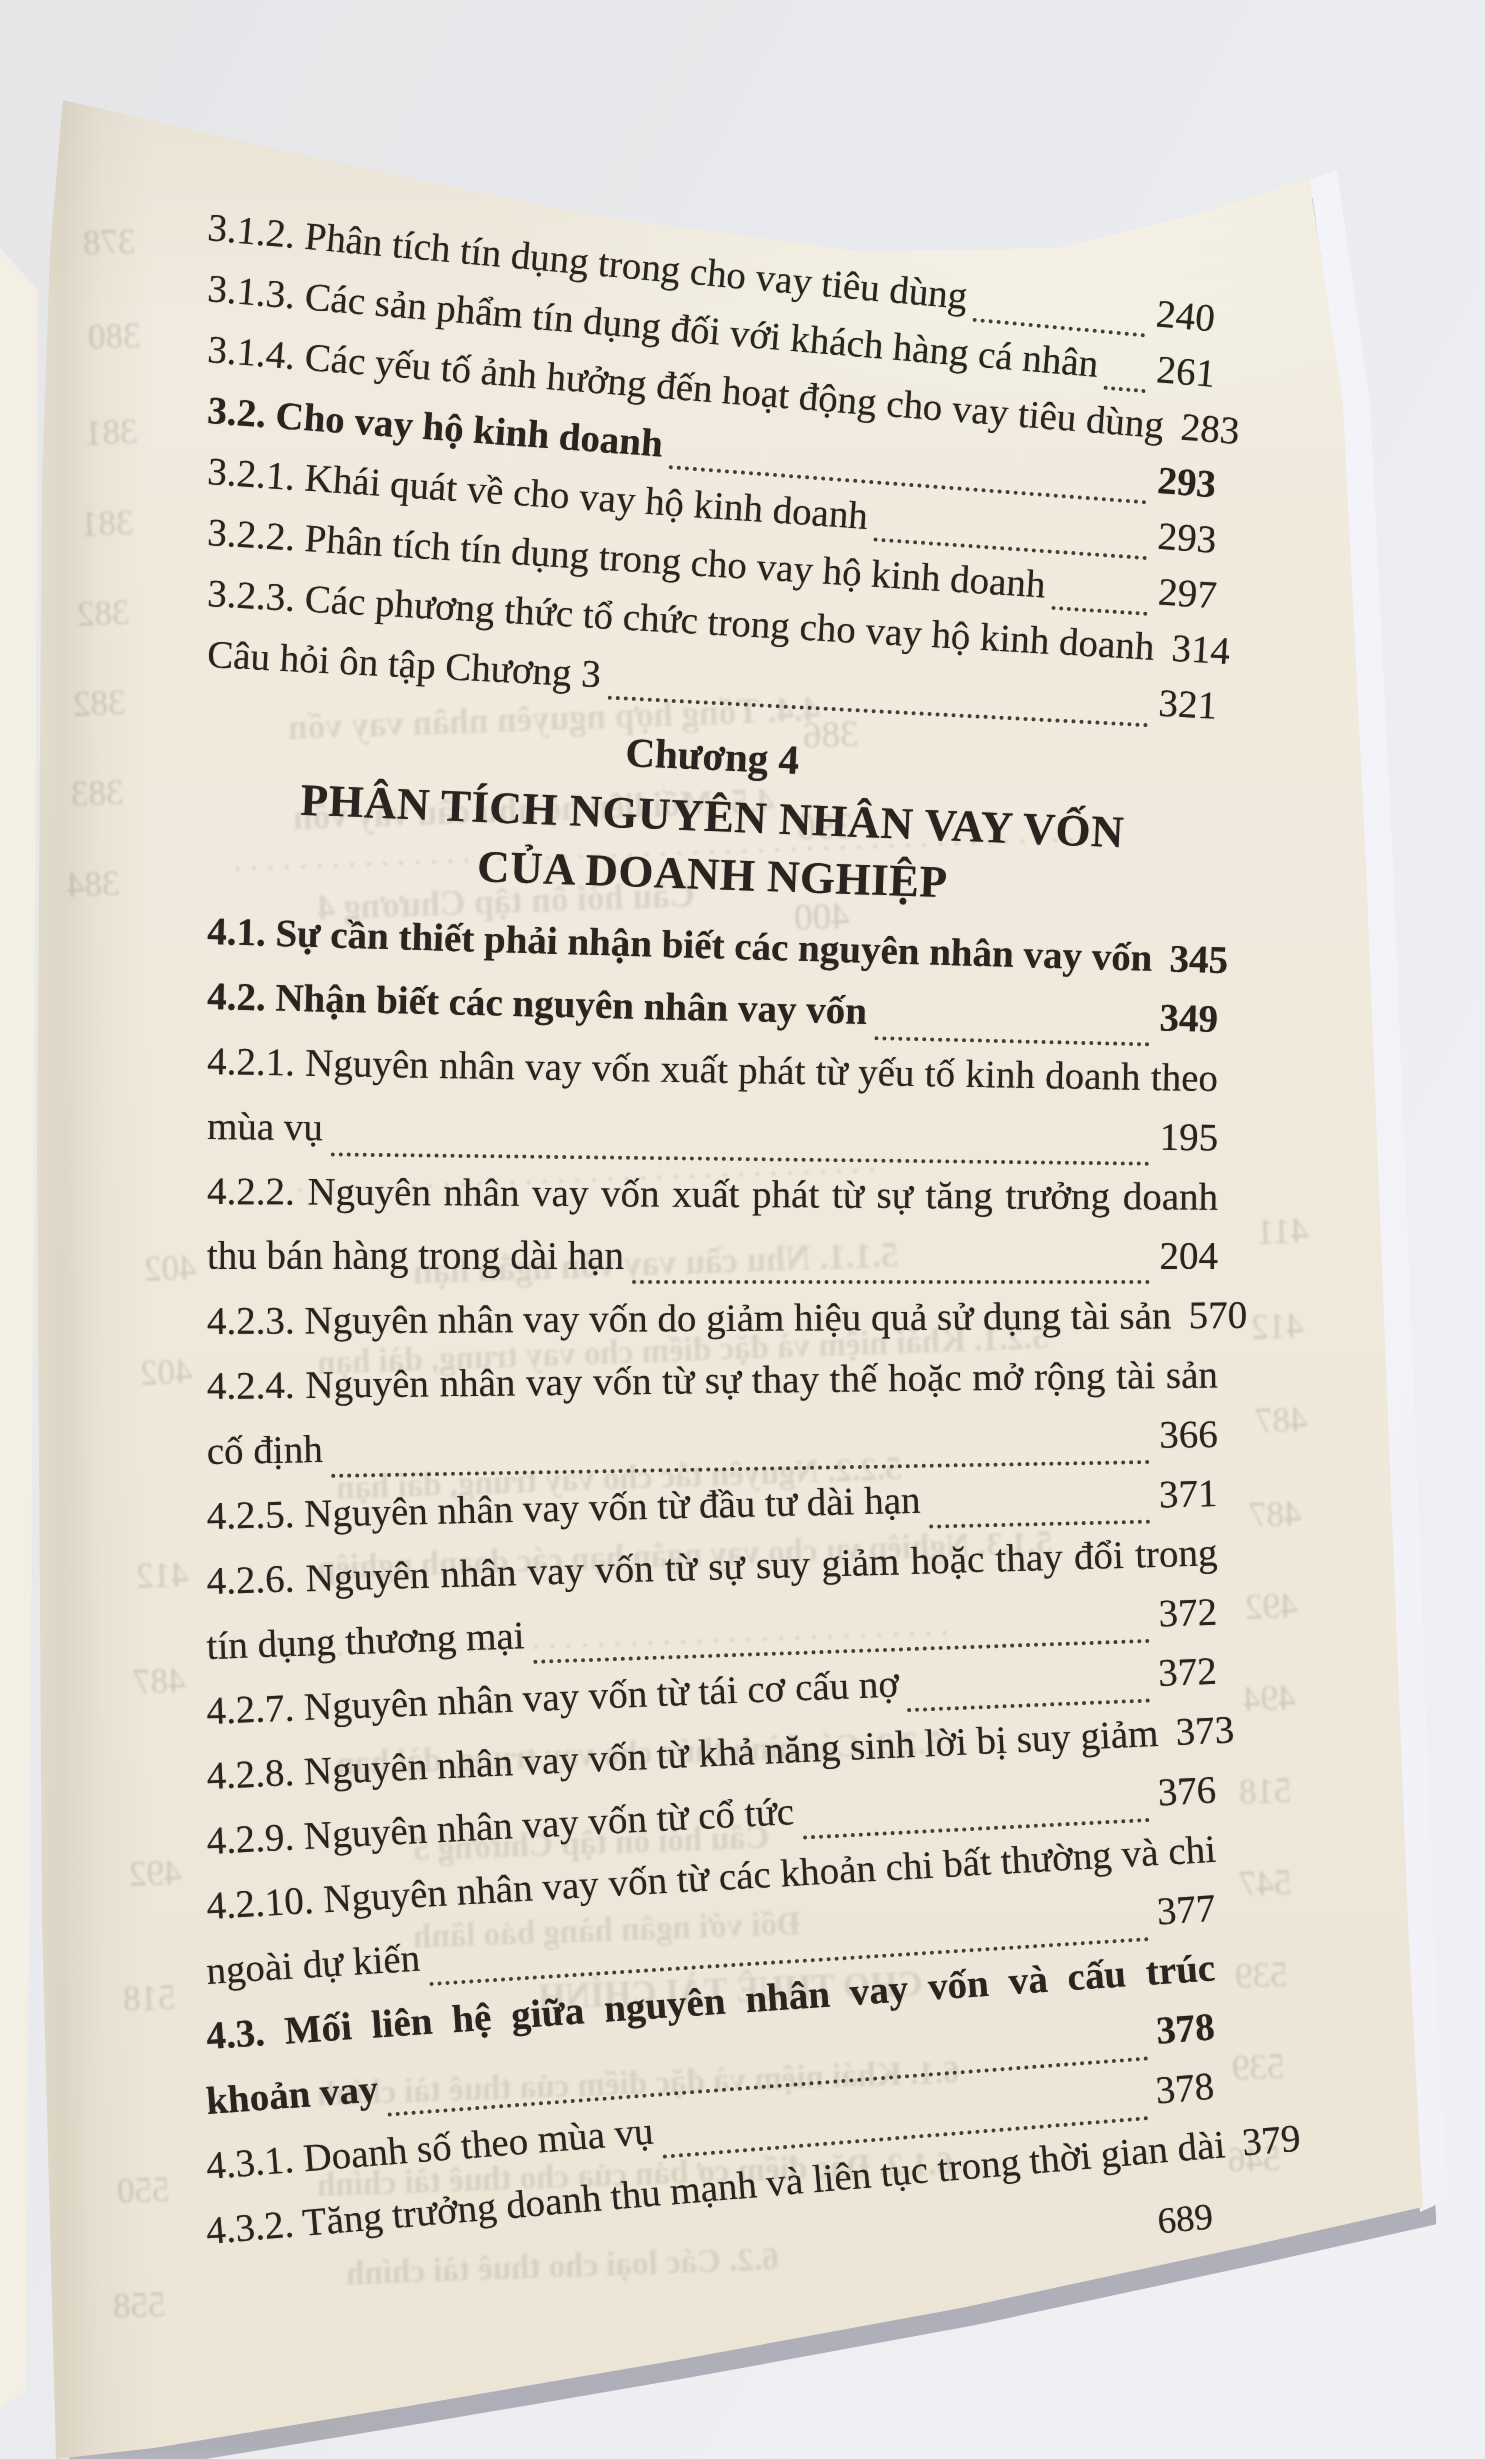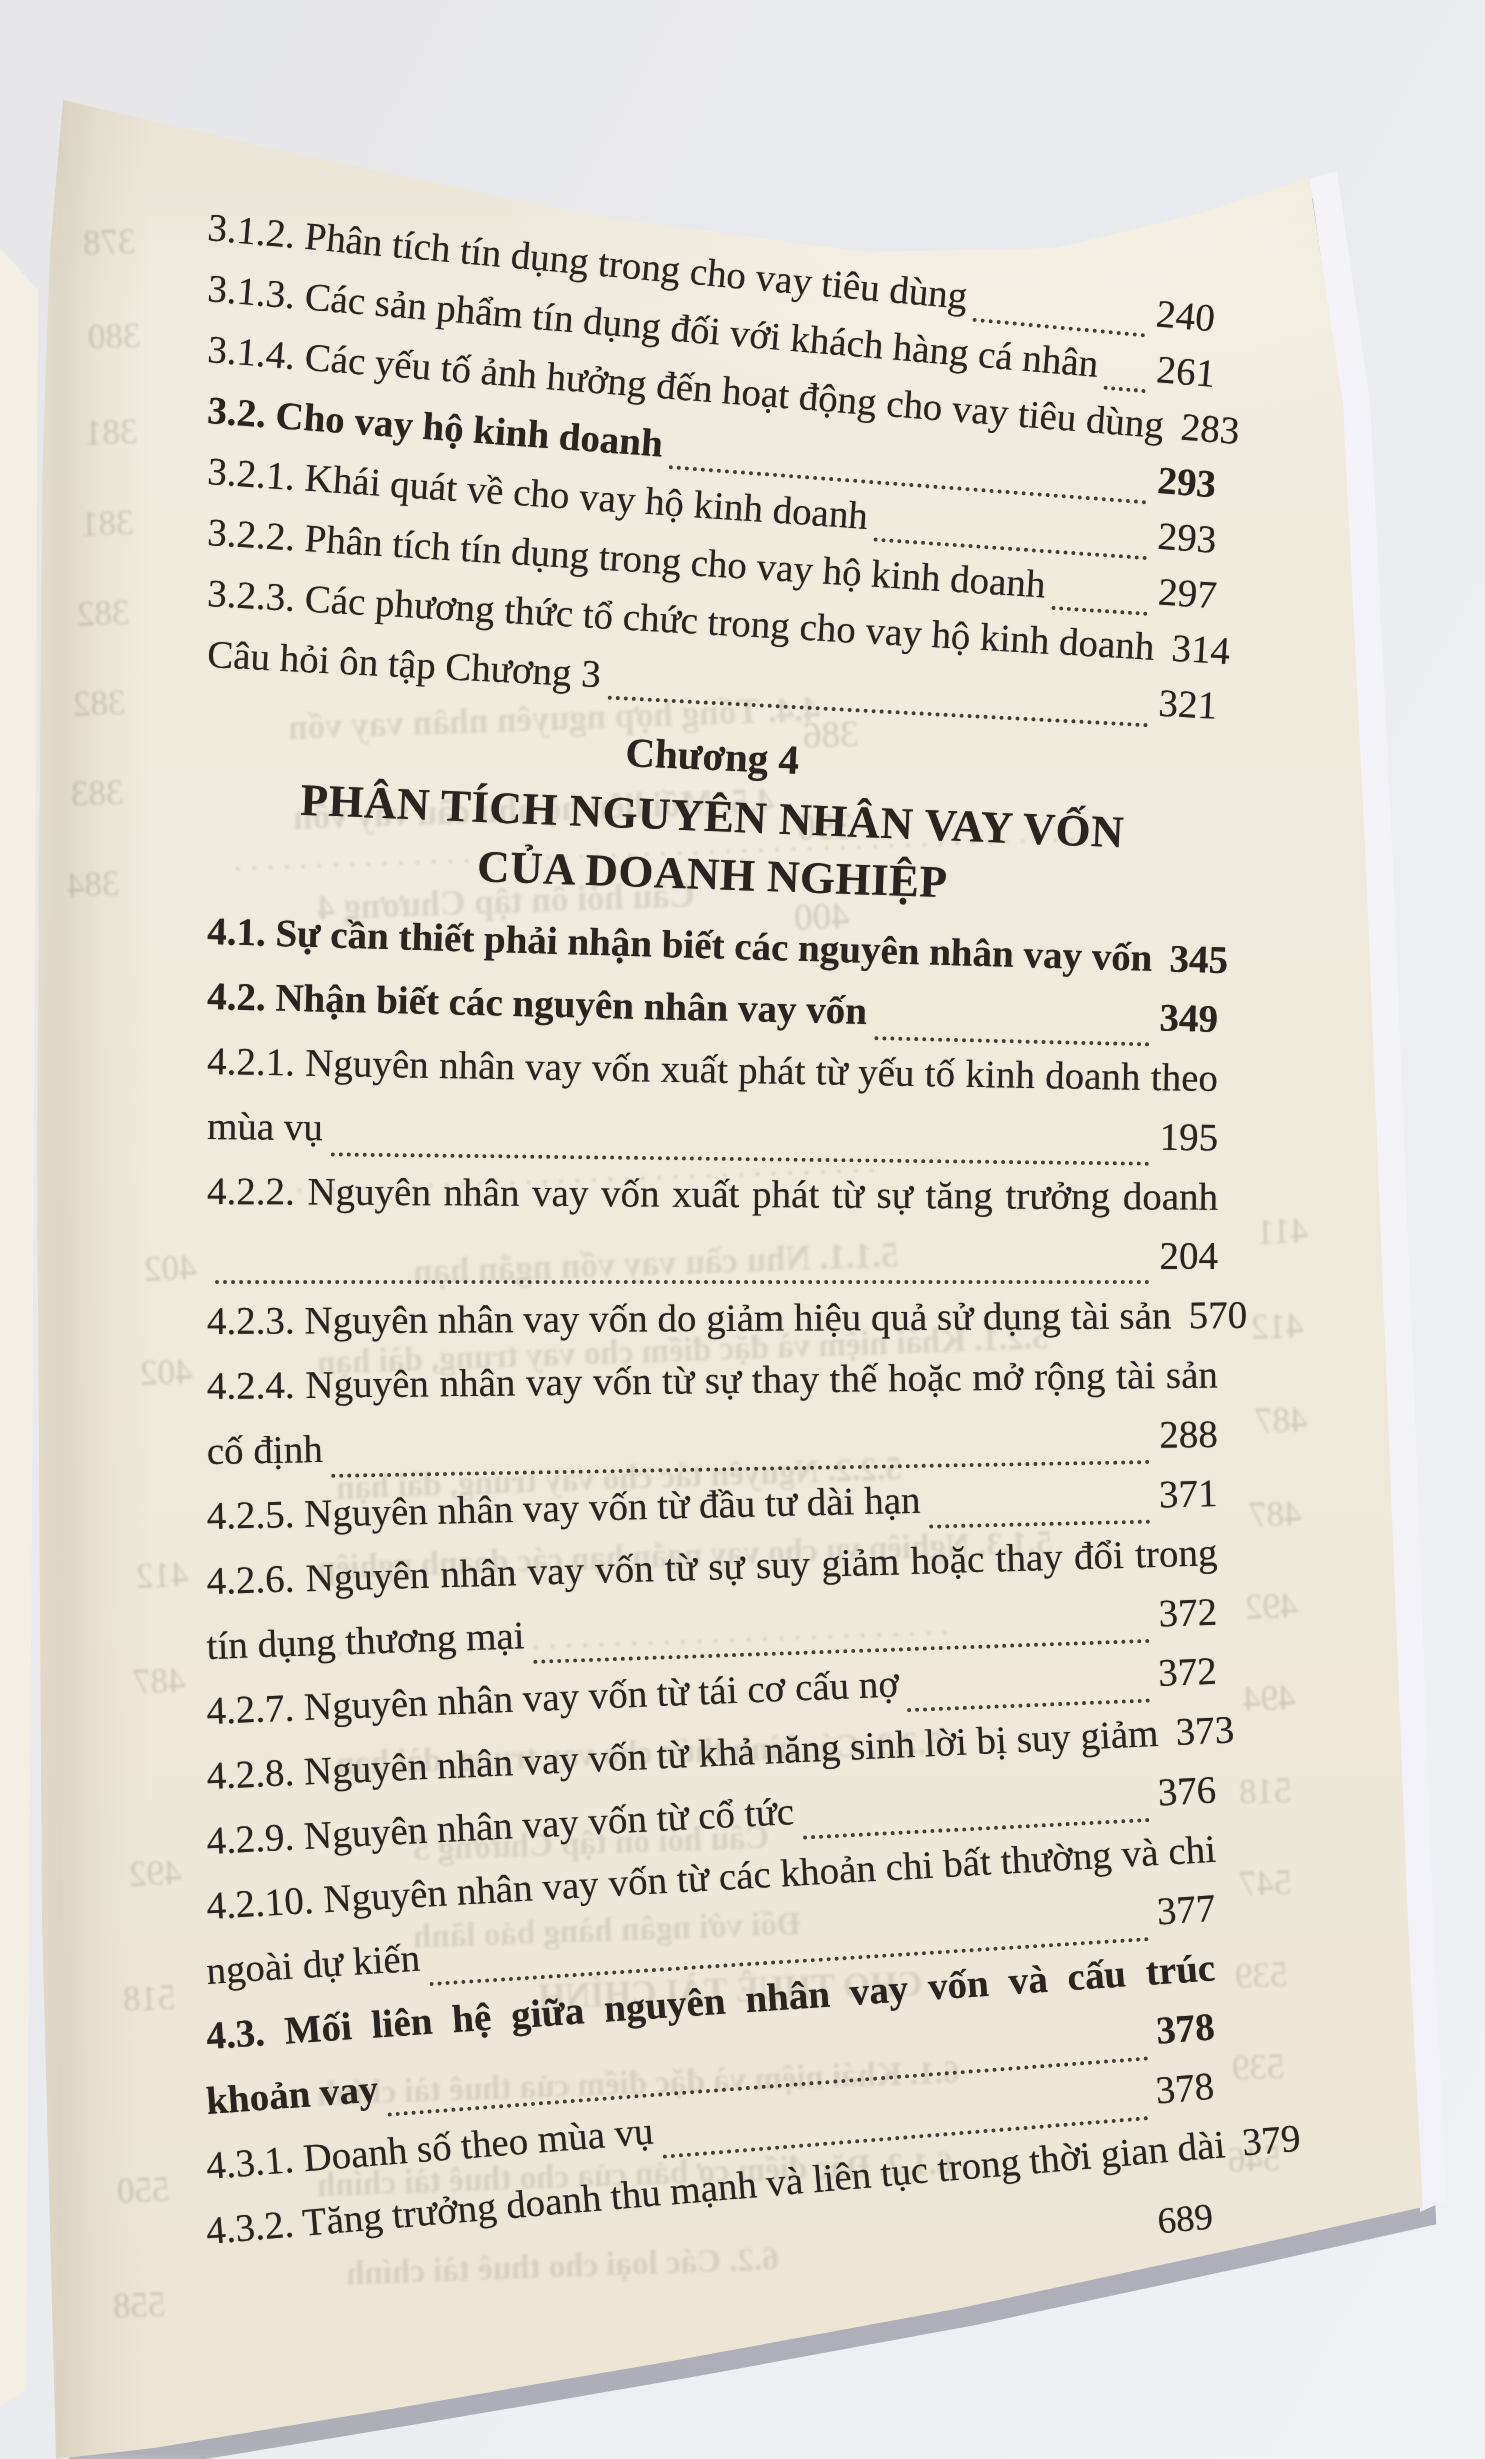--- a/index.html
+++ b/index.html
@@ -205,35 +205,36 @@
       </div>
       <div class="tl" style="transform: rotate(0.65deg);">
         <span class="t">mùa vụ</span>
         <span class="dots"></span>
         <span class="pn">195</span>
       </div>
       <div class="tl fill" style="transform: rotate(0.33deg);">
         <span class="t">4.2.2. Nguyên nhân vay vốn xuất phát từ sự tăng trưởng doanh</span>
       </div>
       <div class="tl" style="transform: rotate(0deg);">
+        <span class="t">thu bán hàng trong dài hạn</span>
         <span class="dots"></span>
         <span class="pn">204</span>
       </div>
       <div class="tl" style="transform: rotate(-0.33deg);">
         <span class="t">4.2.3. Nguyên nhân vay vốn do giảm hiệu quả sử dụng tài sản</span>
         <span class="dots"></span>
         <span class="pn">570</span>
       </div>
       <div class="tl fill" style="transform: rotate(-0.65deg);">
         <span class="t">4.2.4. Nguyên nhân vay vốn từ sự thay thế hoặc mở rộng tài sản</span>
       </div>
       <div class="tl" style="transform: rotate(-0.97deg);">
         <span class="t">cố định</span>
         <span class="dots"></span>
-        <span class="pn">288</span>
+        <span class="pn">366</span>
       </div>
       <div class="tl" style="transform: rotate(-1.3deg);">
         <span class="t">4.2.5. Nguyên nhân vay vốn từ đầu tư dài hạn</span>
         <span class="dots"></span>
         <span class="pn">371</span>
       </div>
       <div class="tl fill" style="transform: rotate(-1.63deg);">
         <span class="t">4.2.6. Nguyên nhân vay vốn từ sự suy giảm hoặc thay đổi trong</span>
       </div>
       <div class="tl" style="transform: rotate(-1.95deg);">

